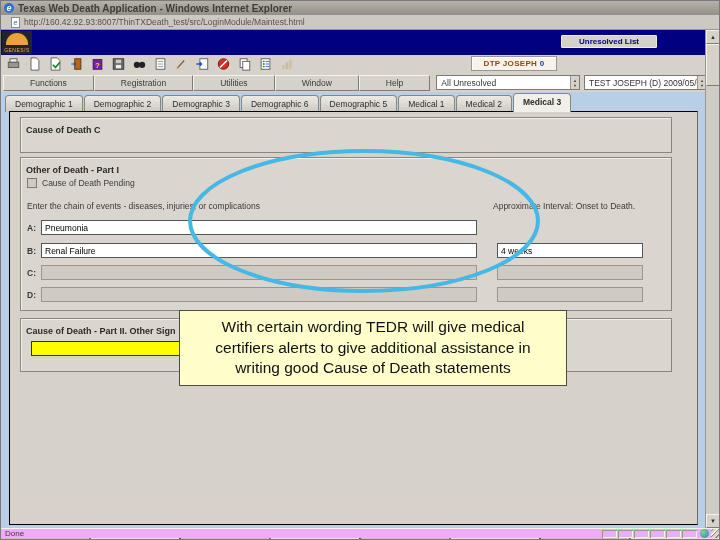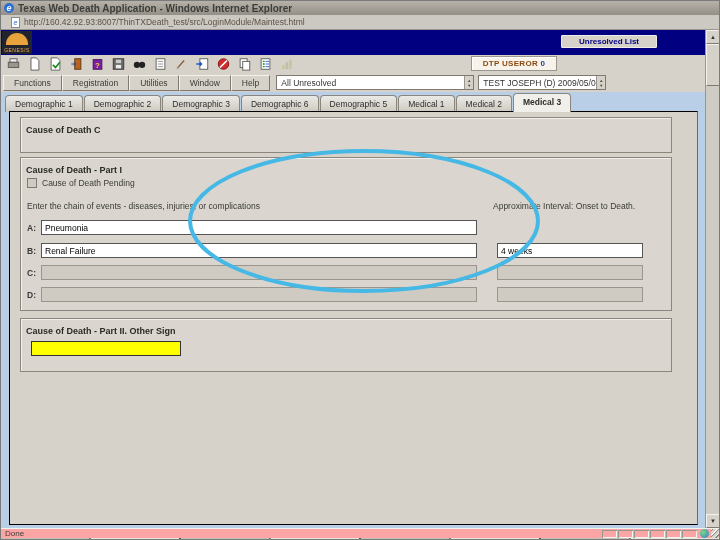--- a/index.html
+++ b/index.html
@@ -43,21 +43,21 @@
   .tb-icon svg { width:15px; height:14px; }
   .dtp-btn { position:absolute; left:470px; top:55px; width:86px; height:15px;
     background:#f7f3ea; border:1px solid #9a968e; box-shadow:inset 1px 1px 0 #fff;
     font-size:8px; font-weight:bold; text-align:center; line-height:13px; color:#8a4a12;
     letter-spacing:.3px; }
   .dtp-btn .num { color:#1a3fa0; }
 
   
   .menubar { position:absolute; left:0; top:72px; width:706px; height:19px;
     background:#d6d2ca; display:flex; align-items:center; padding-left:2px; }
-  .menu-btn { height:16px; padding:0 10px; background:#d6d2ca; font-size:8.5px; color:#3a3a36;
+  .menu-btn { height:16px; padding:0 26px; background:#d6d2ca; font-size:8.5px; color:#3a3a36;
     border:1px solid; border-color:#f4f2ee #7e7a72 #7e7a72 #f4f2ee; line-height:14px; }
   .combo { height:15px; background:#fff; border:1px solid #7e7a72; display:flex;
     align-items:center; font-size:8.5px; color:#333; position:relative; }
   .combo .val { padding-left:4px; white-space:nowrap; overflow:hidden; }
   .spinner { position:absolute; right:0; top:0; width:9px; height:13px; background:#d6d2ca;
     border-left:1px solid #9a968e; display:flex; flex-direction:column; align-items:center;
     justify-content:center; }
   .spinner span { font-size:4px; line-height:5px; color:#444; }
   .combo.filter { width:198px; margin-left:6px; }
   .combo.record { width:128px; margin-left:4px; }
@@ -118,21 +118,21 @@
   
   .vscroll { position:absolute; left:704px; top:29px; width:14px; height:498px;
     background:#cfccc5; border-left:1px solid #9a968e; }
   .sb-btn { width:14px; height:14px; background:#d6d2ca; border:1px solid;
     border-color:#f4f2ee #7e7a72 #7e7a72 #f4f2ee; font-size:6px; color:#333;
     text-align:center; line-height:12px; }
   .sb-btn.down { position:absolute; bottom:0; }
   .sb-thumb { position:absolute; top:14px; width:14px; height:42px; background:#d6d2ca;
     border:1px solid; border-color:#f4f2ee #7e7a72 #7e7a72 #f4f2ee; }
   .statusbar { position:absolute; left:0; top:527px; width:720px; height:10px;
-    background:#fca5a5; border-top:1px solid #f4f2ee; display:flex; align-items:center; }
+    background:#f0abfc; border-top:1px solid #f4f2ee; display:flex; align-items:center; }
   .statusbar .stext { font-size:8px; color:#3a3a36; padding-left:4px; flex:1; }
   .spane { width:15px; height:8px; border-left:1px solid #9a968e; border-top:1px solid #9a968e;
     box-shadow:inset -1px -1px 0 #f4f2ee; margin-right:1px; }
   .globe { width:9px; height:9px; border-radius:50%;
     background:radial-gradient(circle at 35% 35%, #7dd87d, #2a7fd6); margin:0 2px; }
   .grip { width:10px; height:9px;
     background:repeating-linear-gradient(135deg,#f4f2ee 0 1px,#8a867e 1px 2px,#d6d2ca 2px 4px); }
   .taskbar { position:absolute; left:0; top:537px; width:720px; height:3px;
     background:repeating-linear-gradient(90deg,#c4c0b8 0 88px,#7e7a72 88px 90px,#e8e5df 90px 178px,#55524c 178px 180px); }
 </style>
@@ -242,21 +242,21 @@
       </span>
     <span class="tb-icon">
         <svg viewBox="0 0 16 16" opacity="0.5">
           <rect x="3" y="9" width="3" height="5" fill="#c8b870"></rect>
           <rect x="7" y="6" width="3" height="8" fill="#a8a8a0"></rect>
           <rect x="11" y="3" width="3" height="11" fill="#c8b870"></rect>
         </svg>
       </span>
   </div>
   <div class="dtp-btn">
-    <span>DTP USEROR</span>
+    <span>DTP JOSEPH</span>
     <span class="num">0</span>
   </div>
 
   <div class="menubar">
     <div class="menu-btn">Functions</div>
     <div class="menu-btn">Registration</div>
     <div class="menu-btn">Utilities</div>
     <div class="menu-btn">Window</div>
     <div class="menu-btn">Help</div>
     <div class="combo filter">
@@ -286,21 +286,21 @@
     <div class="tab active">Medical 3</div>
   </div>
 
   <div class="panel">
 
     <div class="groupbox gb-c">
       <div class="gb-title">Cause of Death C</div>
     </div>
 
     <div class="groupbox gb-p1">
-      <div class="gb-title">Cause of Death - Part I</div>
+      <div class="gb-title">Other of Death - Part I</div>
       <div class="chk-row">
         <div class="chk"></div>
         <div class="chk-label">Cause of Death Pending</div>
       </div>
       <div class="instr-row">
         <div class="instr">Enter the chain of events - diseases, injuries, or complications</div>
         <div class="instr right">Approximate Interval: Onset to Death.</div>
       </div>
       <div class="cod-row row-a">
         <div class="lab">A:</div>
@@ -327,20 +327,23 @@
       <div class="gb-title">Cause of Death - Part II. Other Sign</div>
       <input class="yellow-input" value="" style="">
     </div>
   </div>
 
   <svg class="ellipse-svg" width="360" height="148">
     <ellipse cx="180" cy="74" rx="174" ry="70" fill="none" stroke="#45b8e5" stroke-width="4"></ellipse>
   </svg>
 
 
+  <div class="note">
+    <div class="ntext">With certain wording TEDR will give medical certifiers alerts to give additional assistance in writing good Cause of Death statements</div>
+  </div>
 
   <div class="vscroll">
     <div class="sb-btn">▲</div>
     <div class="sb-thumb"></div>
     <div class="sb-btn down">▼</div>
   </div>
 
   <div class="statusbar">
     <div class="stext">Done</div>
     <div class="spane"></div>

